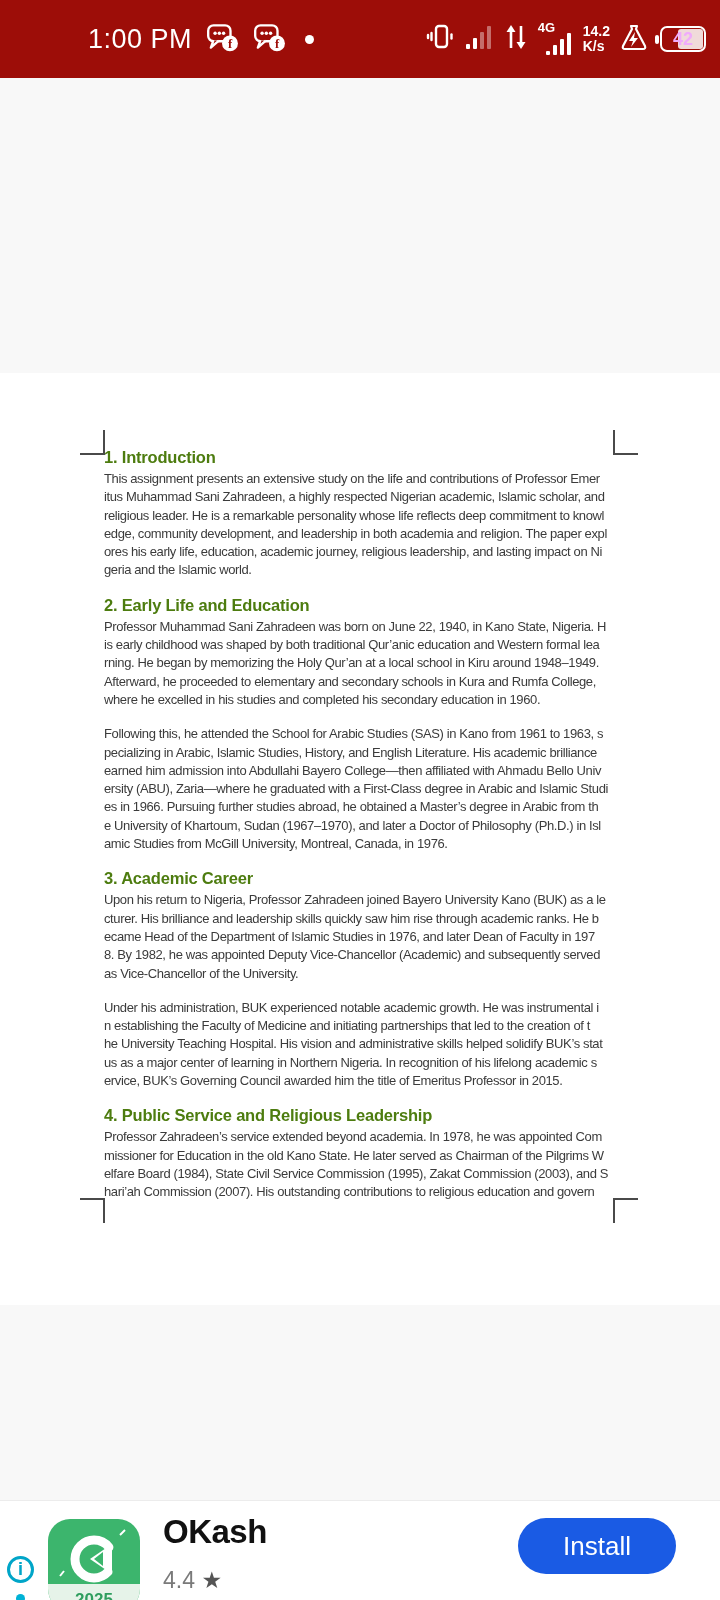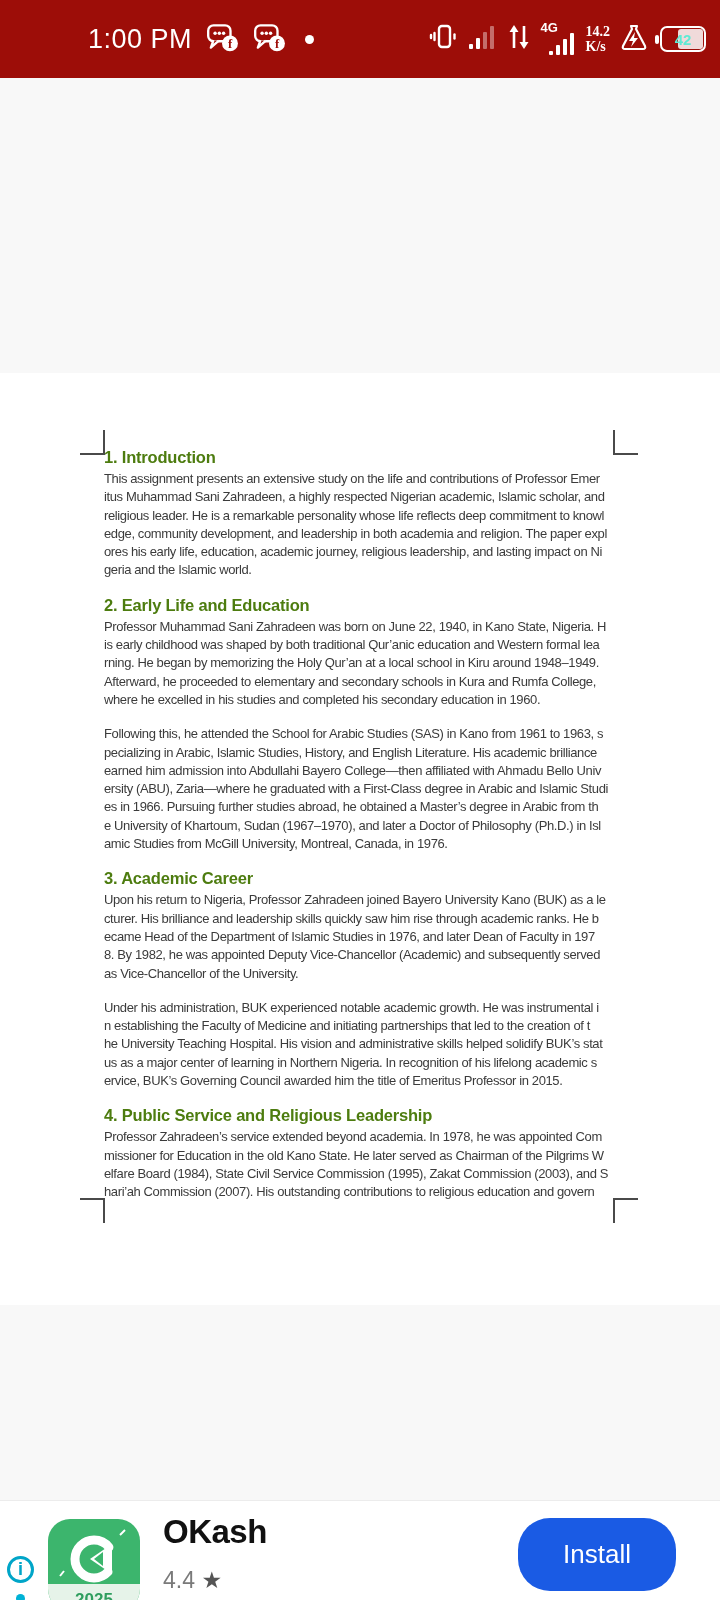--- a/index.html
+++ b/index.html
@@ -7,26 +7,26 @@
   body { font-family:"Liberation Sans", sans-serif; background:#f8f8f8; }
   .screen { position:relative; width:720px; height:1600px; background:#f8f8f8; overflow:hidden; }
 
   
   .status-bar { position:absolute; top:0; left:0; width:720px; height:78px; background:#9d0d08;
     display:flex; align-items:center; justify-content:space-between; padding:0 14px 0 16px; color:#fff; }
   .sb-left { display:flex; align-items:center; gap:13px; padding-left:72px; }
   .sb-time { font-size:27px; font-weight:500; letter-spacing:.5px; }
   .sb-right { display:flex; align-items:center; gap:9px; }
   .sb-dot { width:9px; height:9px; background:#fff; border-radius:50%; margin-left:6px; }
-  .speed { font-size:14px; line-height:15px; font-weight:600; text-align:left;font-family:Liberation Serif, serif; }
+  .speed { font-size:14px; line-height:15px; font-weight:600; text-align:left; }
   .battery { position:relative; width:46px; height:26px; border:2.5px solid #fff; border-radius:7px; margin-left:2px; }
   .battery .nub { position:absolute; left:-7px; top:7px; width:4px; height:9px; background:#fff; border-radius:2px; }
   .battery .fill { position:absolute; right:1px; top:1px; bottom:1px; width:60%; background:rgba(255,255,255,.85); border-radius:3px; }
   .battery .lvl { position:absolute; inset:0; display:flex; align-items:center; justify-content:center;
-    font-size:15px; font-weight:700; color:#5eead4; }
+    font-size:18px; font-weight:700; color:#f0abfc; }
   .fourg { position:relative; width:36px; height:34px; }
   .fourg .lbl { position:absolute; top:-2px; left:0; font-size:13px; font-weight:700; }
   .fourg svg { position:absolute; bottom:0; right:0; }
 
   
   .doc-area { position:absolute; top:373px; left:0; width:720px; height:932px; background:#ffffff; }
   .crop { position:absolute; width:25px; height:25px; border:0 solid #4a4a4a; }
   .crop.tl { left:80px;  top:430px;  border-right-width:2px;  border-bottom-width:2px; }
   .crop.tr { left:613px; top:430px;  border-left-width:2px;   border-bottom-width:2px; }
   .crop.bl { left:80px;  top:1198px; border-right-width:2px;  border-top-width:2px; }
@@ -46,21 +46,21 @@
   .info-dot { position:absolute; left:16px; top:93px; width:9px; height:9px; background:#00b2d6; border-radius:50%; }
   .app-icon { position:absolute; left:48px; top:18px; width:92px; height:92px; border-radius:22px; background:#3cb56d; overflow:hidden; }
   .app-icon .band { position:absolute; left:0; bottom:0; width:100%; height:27px; background:#e6f3e9; }
   .app-icon .year { position:absolute; left:0; bottom:1px; width:100%; text-align:center; font-size:17px; font-weight:700; color:#2f9e5f; }
   .app-meta { position:absolute; left:163px; top:12px; }
   .app-name { font-size:33px; font-weight:700; color:#111; letter-spacing:-.5px; }
   .app-rating { margin-top:16px; font-size:23px; color:#7a7a7a; }
   .app-rating .star { color:#555; }
   .store-badge { position:absolute; left:318px; top:28px; display:flex; align-items:center; gap:14px; }
   .store-name { font-size:27px; font-weight:500; color:#5f6368; letter-spacing:-.3px; }
-  .install-btn { position:absolute; left:518px; top:17px; width:158px; height:73px; background:#1a5be4; border:none;
+  .install-btn { position:absolute; left:518px; top:17px; width:158px; height:56px; background:#1a5be4; border:none;
     border-radius:32px; color:#fff; font-size:26px; font-family:"Liberation Sans", sans-serif;
     display:flex; align-items:center; justify-content:center; cursor:pointer; }
 </style>
 </head>
 <body>
 
 <div class="screen">
 
   <div class="status-bar">
     <div class="sb-left">

